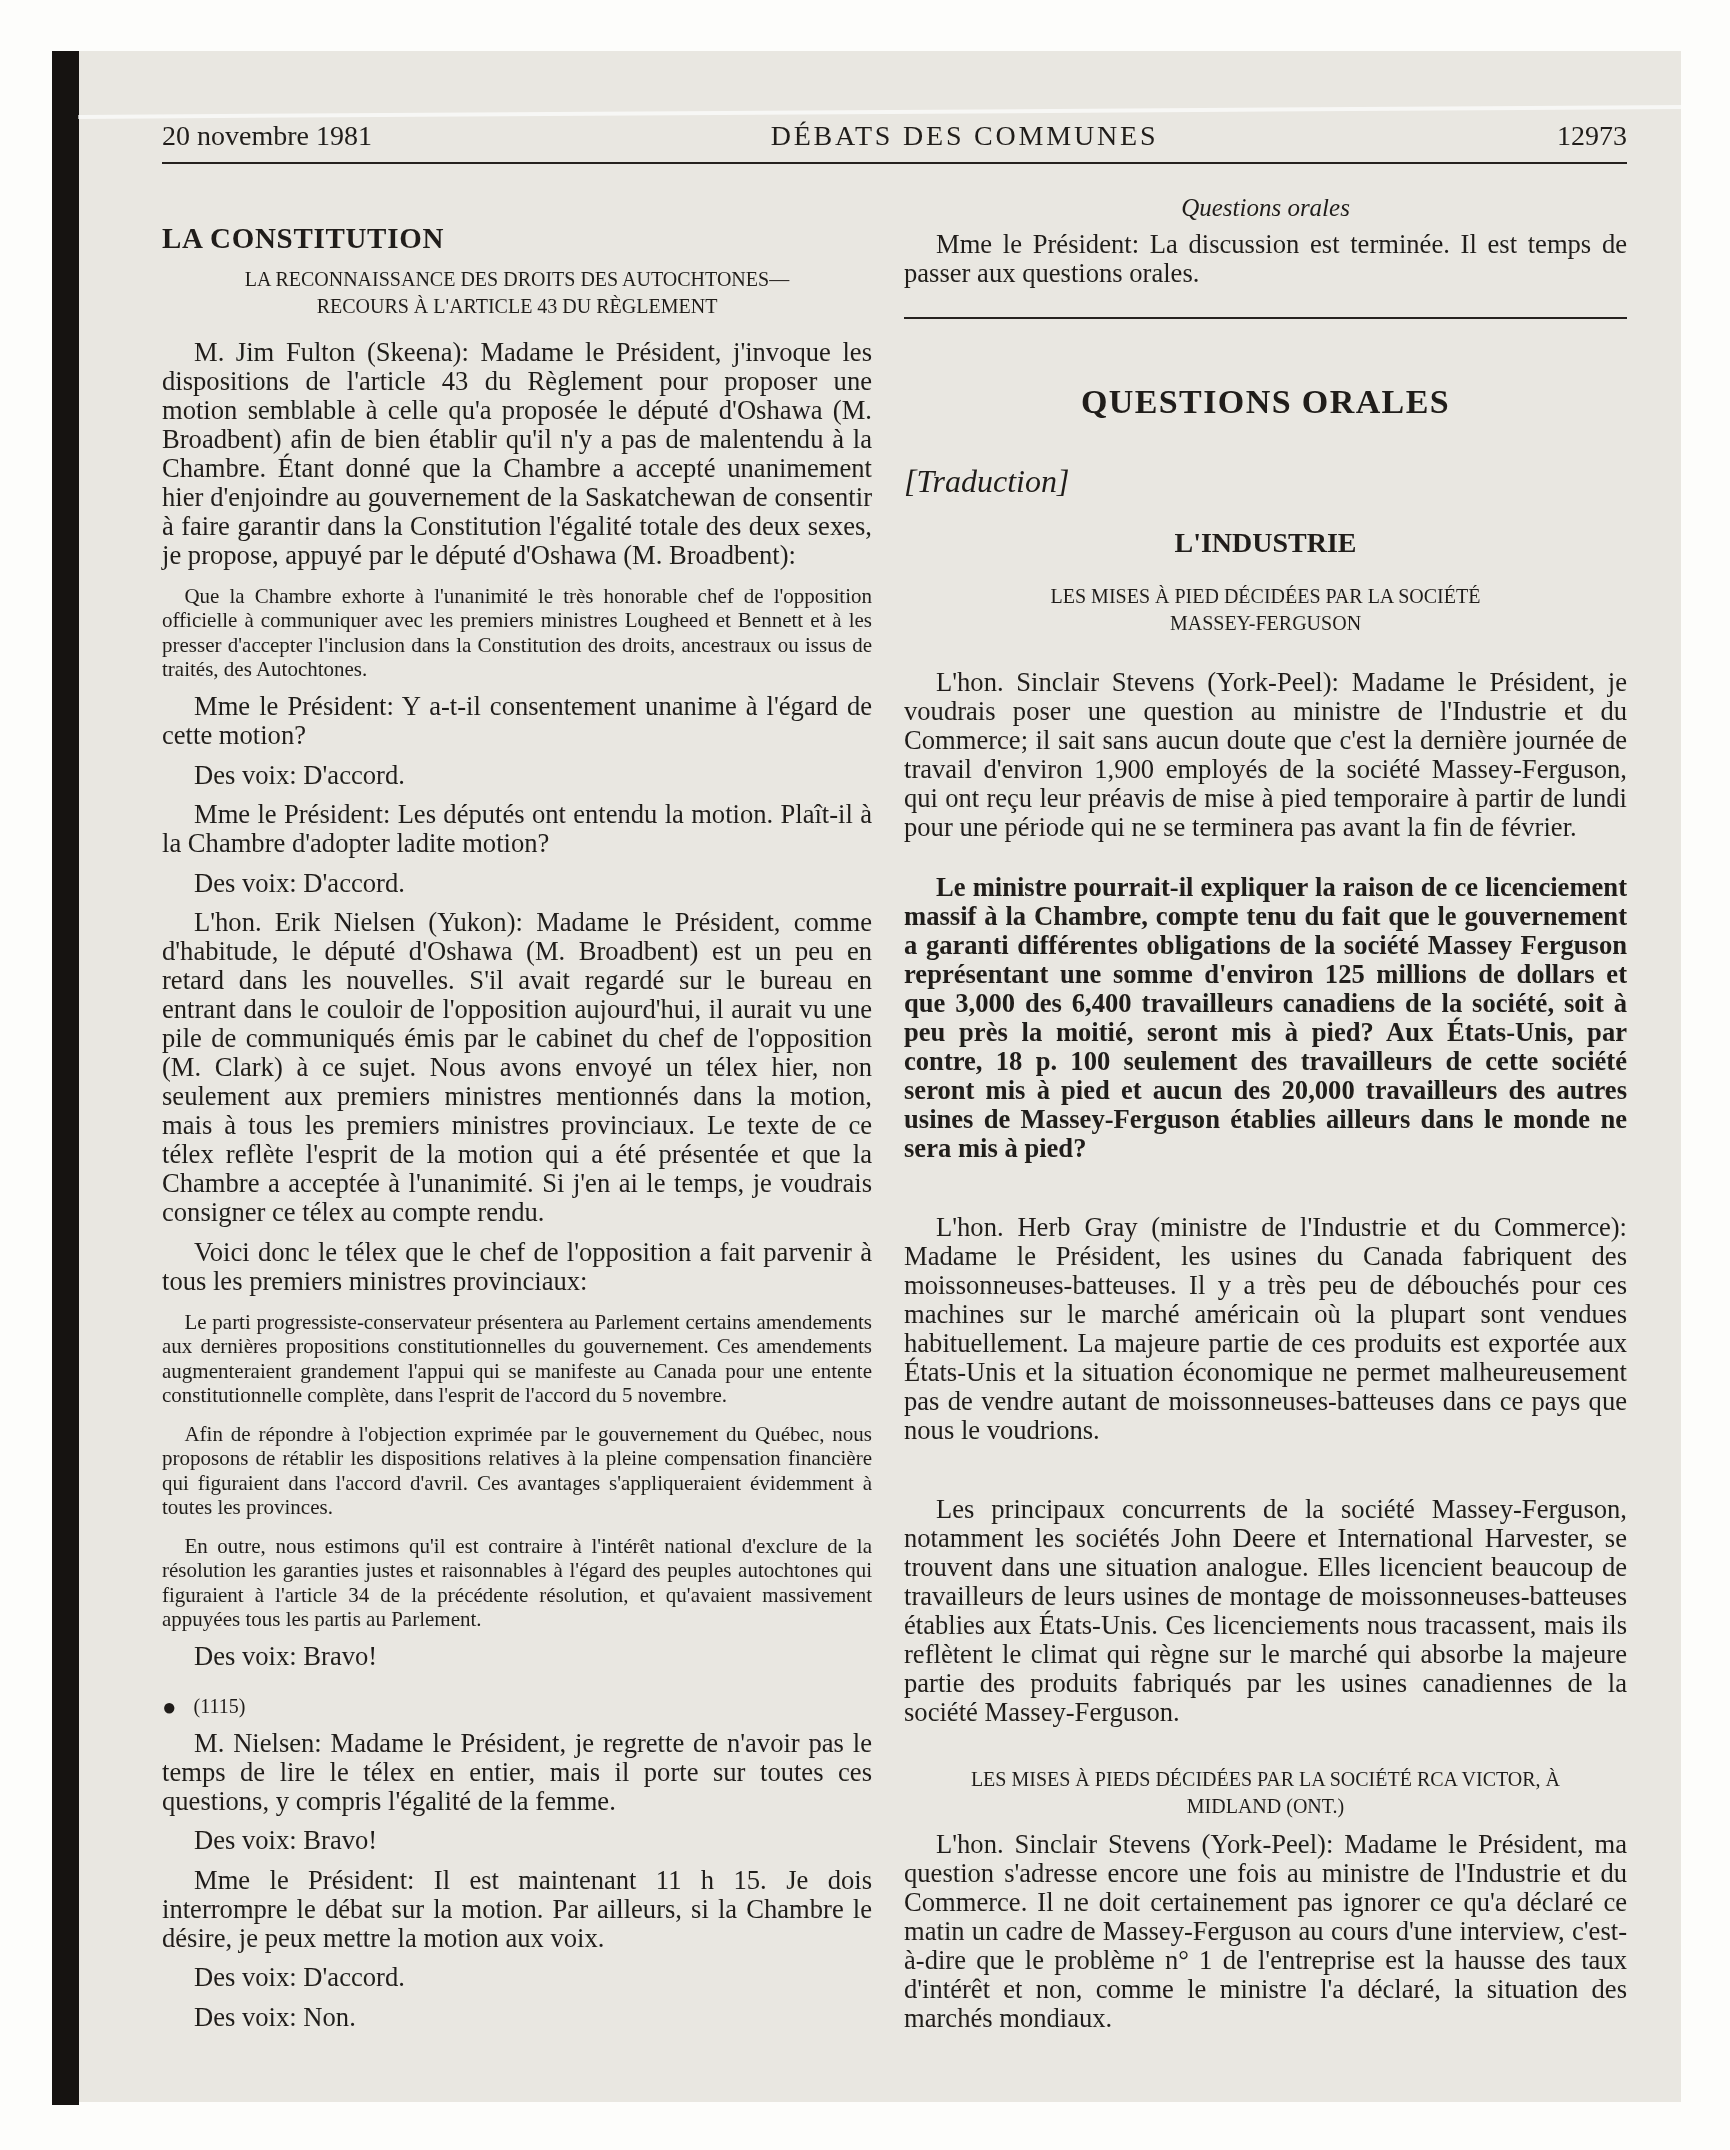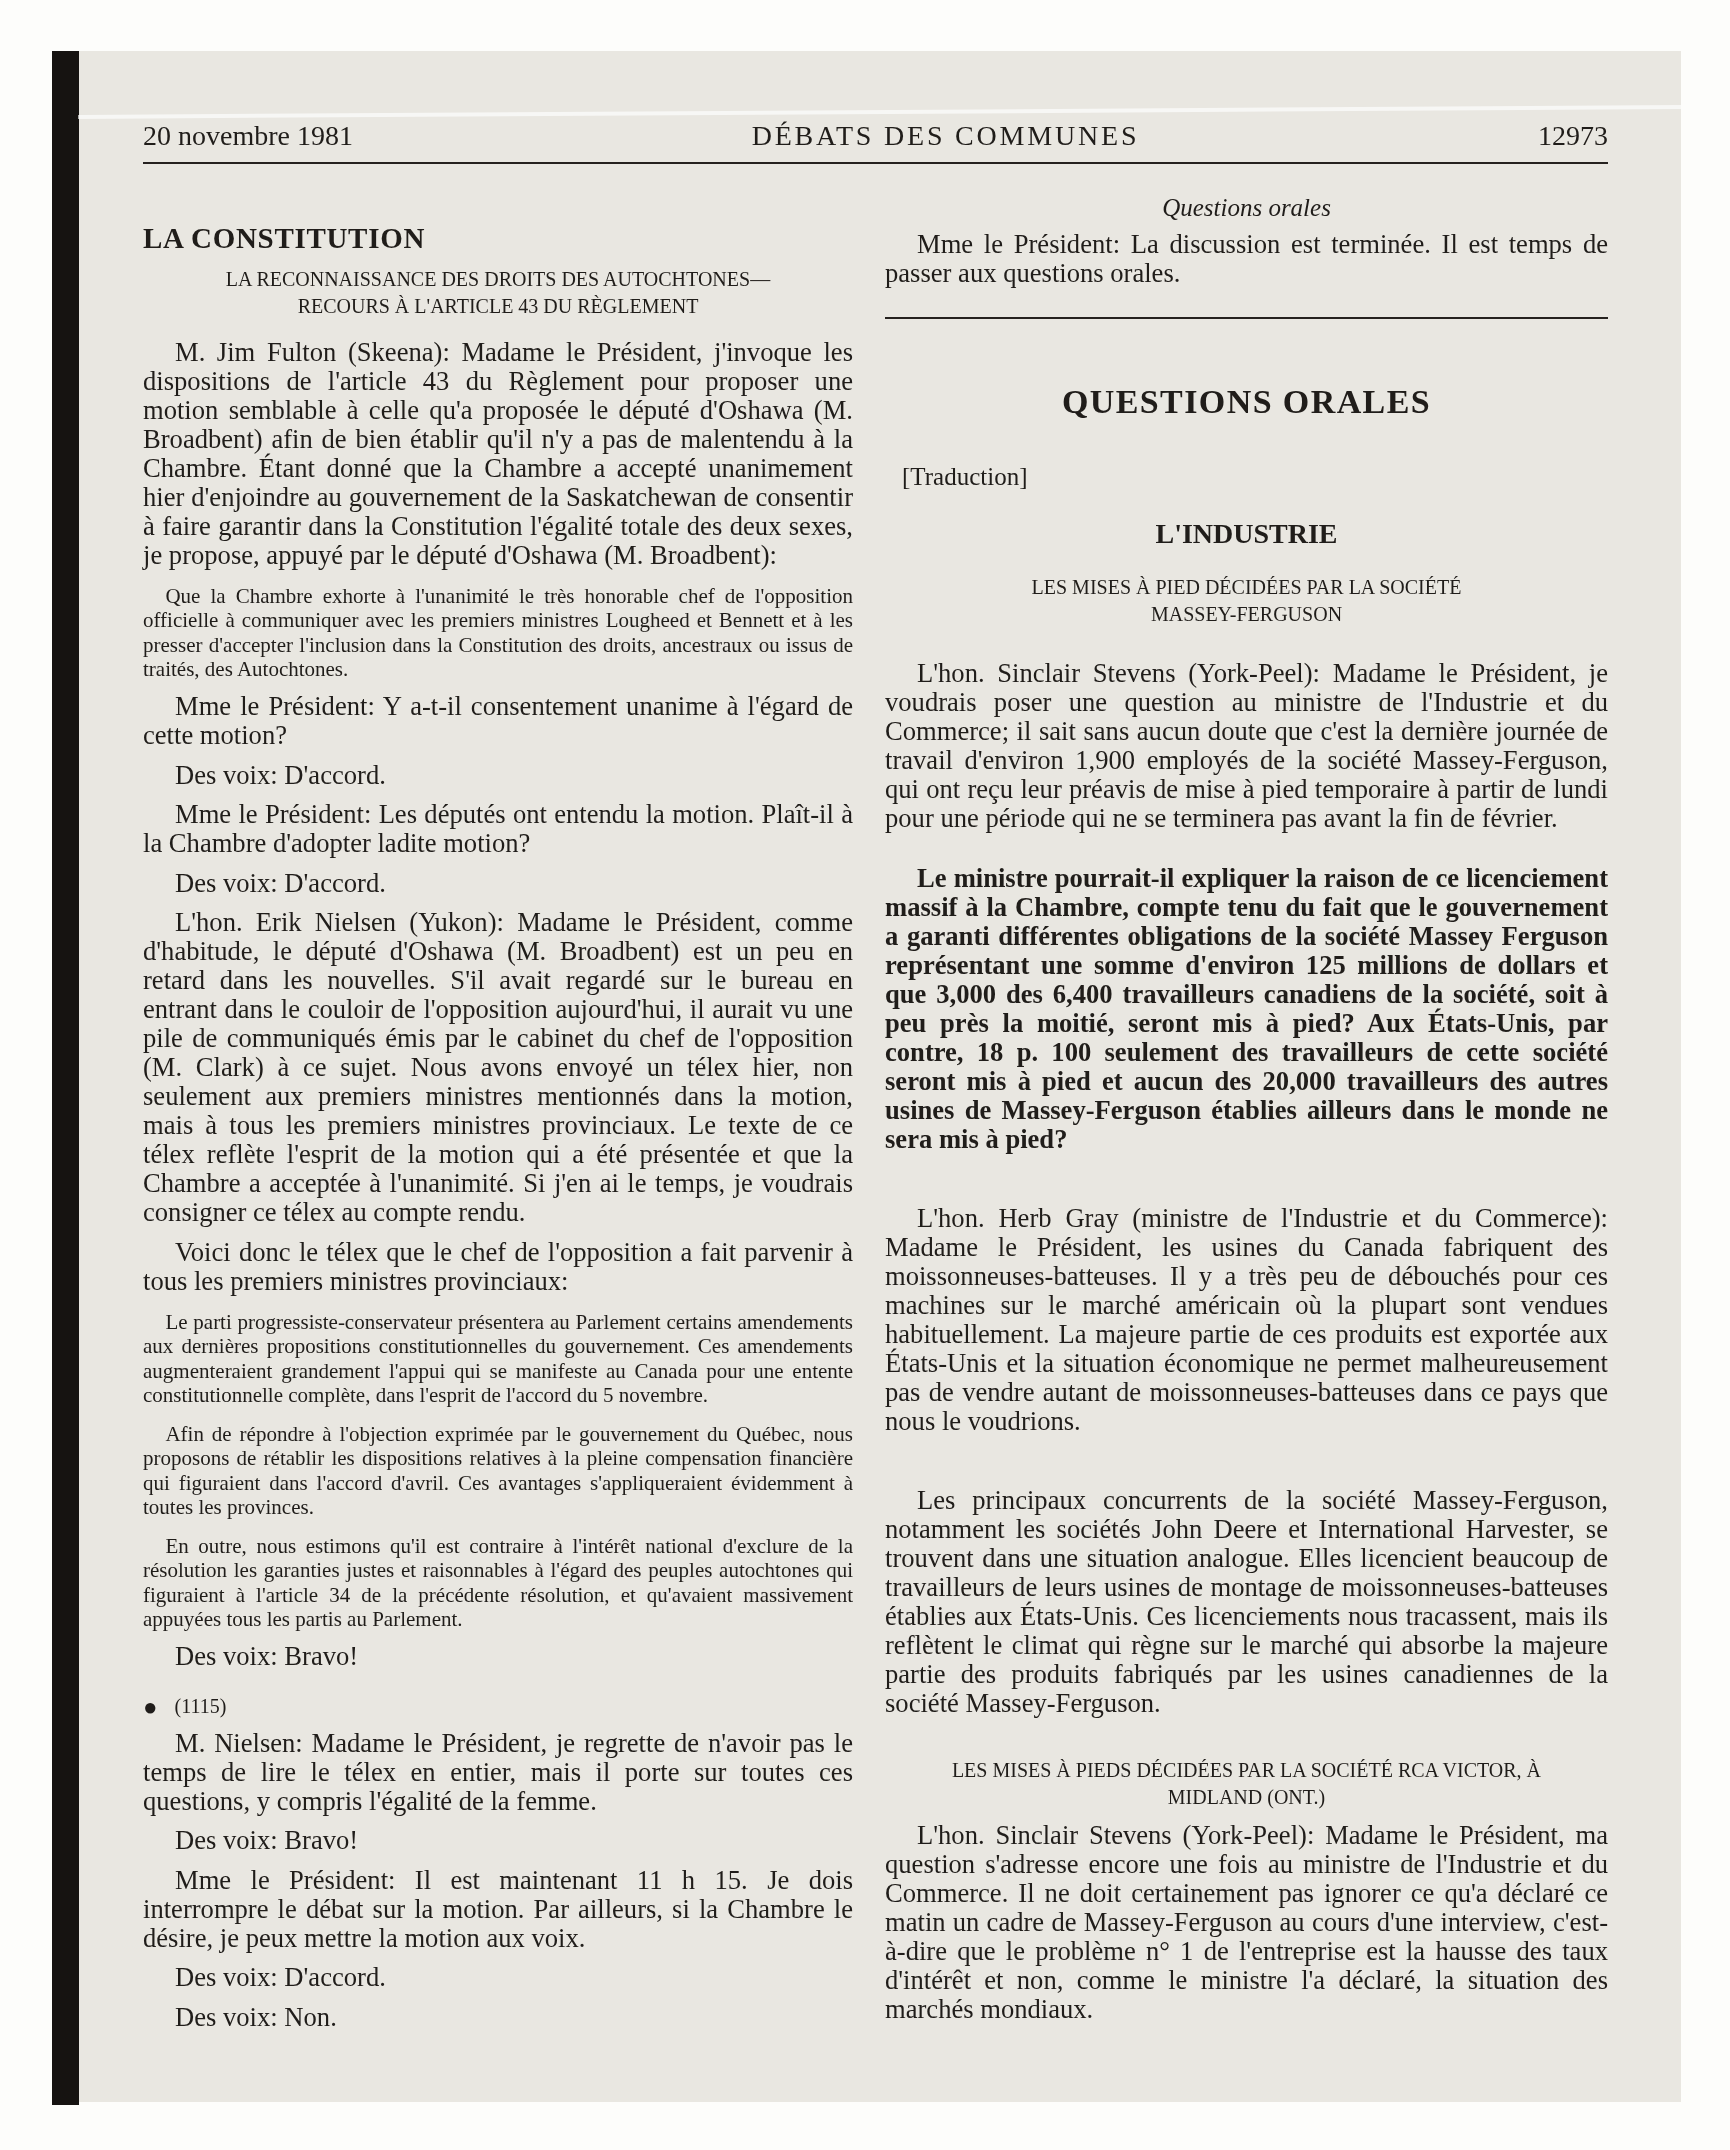--- a/index.html
+++ b/index.html
@@ -17,21 +17,21 @@
   .spine{
     position:absolute;left:52px;top:51px;width:26.6px;height:2054px;
     background:#161311;
   }
   .scan-streak{
     position:absolute;left:78px;top:110px;width:1603px;height:3.5px;
     background:rgba(255,255,255,.65);
     transform:rotate(-.35deg);
   }
   .content{
-    position:absolute;left:143px;top:120px;width:1465px;
+    position:absolute;left:162px;top:120px;width:1465px;
   }
   
   .header{
     display:flex;justify-content:space-between;align-items:baseline;
     font-size:28px;line-height:32px;
   }
   .header .title{letter-spacing:2.8px;}
   .header-rule{
     border:none;border-top:2.8px solid #26221f;margin:9.8px 0 0 0;
   }
@@ -71,21 +71,21 @@
   }
   .intro-para{margin-top:8.4px;}
   .column-rule{
     border:none;border-top:2.8px solid #26221f;margin:29px 0 0 0;
   }
   .main-heading{
     text-align:center;font-weight:bold;font-size:34px;line-height:38px;
     letter-spacing:1.4px;margin-top:64px;
   }
   .translation-tag{
-    font-size:25px;margin-top:42px;margin-left:17px;
+    font-style:italic;font-size:32px;margin-top:42px;
   }
   .topic-heading{
     text-align:center;font-weight:bold;font-size:28px;margin-top:26.6px;
   }
   .subheading{
     text-align:center;font-size:20px;line-height:27px;margin-top:24px;
   }
   .mt-q{margin-top:31px;font-weight:bold;}
   .mt-sp1{margin-top:31px;}
   .mt-sp2{margin-top:50px;}

